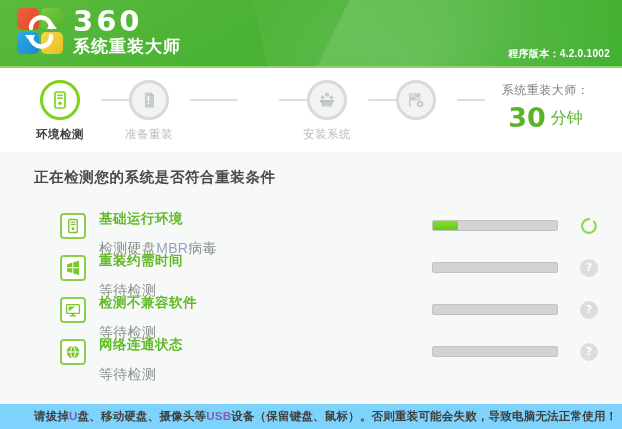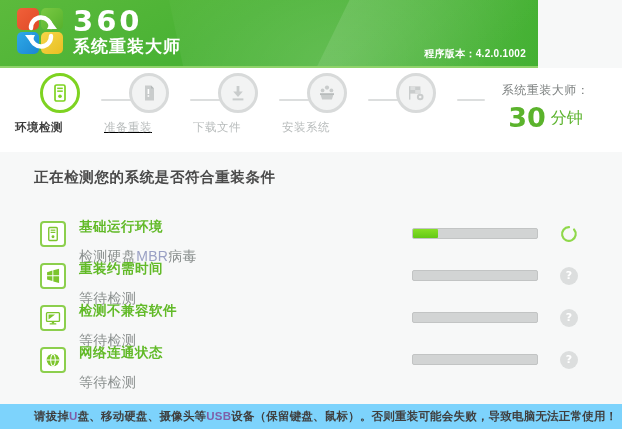--- a/index.html
+++ b/index.html
@@ -6,21 +6,21 @@
   body{
     width:622px;height:429px;overflow:hidden;
     font-family:"Liberation Sans","DejaVu Sans",sans-serif;
     background:#f7f8f8;
     -webkit-font-smoothing:antialiased;
   }
   .app{position:relative;width:622px;height:429px;background:#f7f8f8;overflow:hidden;}
 
   
   .header{
-    position:absolute;left:0;top:0;width:538px;height:68px;
+    position:absolute;left:0;top:0;width:622px;height:68px;
     background:linear-gradient(150deg,#5cba3c 0%,#49b234 42%,#3faf2e 100%);
     overflow:hidden;
   }
   .header .sheen{
     position:absolute;right:-60px;top:-130px;width:420px;height:300px;
     background:radial-gradient(ellipse at 35% 60%,rgba(255,255,255,.16) 0%,rgba(255,255,255,0) 62%);
     transform:rotate(-12deg);pointer-events:none;
   }
   .header .sheen2{
     position:absolute;left:330px;top:-20px;width:300px;height:120px;
@@ -53,21 +53,21 @@
   .version{
     position:absolute;right:12px;top:47px;
     font-size:10px;color:#ffffff;font-weight:bold;letter-spacing:.3px;
   }
 
   
   .steps{
     position:absolute;left:0;top:68px;width:622px;height:84px;
     background:#ffffff;border-bottom:1px solid #e3e6e6;
   }
-  .step{position:absolute;top:5px;width:90px;text-align:left;}
+  .step{position:absolute;top:12px;width:90px;text-align:center;}
   .step .circ{
     position:relative;width:40px;height:40px;margin:0 auto;border-radius:50%;
     background:#f2f3f3;border:3px solid #d8dada;box-sizing:border-box;
   }
   .step.active .circ{background:#ffffff;border-color:#7ed321;}
   .step .lbl{
     margin-top:7px;font-size:11.5px;color:#b8bcbc;letter-spacing:.5px;
   }
   .step.active .lbl{color:#3d3d3d;font-weight:bold;}
   .connector{
@@ -83,21 +83,21 @@
     font-family:"DejaVu Sans",sans-serif;}
   .timer .t-unit{font-size:16px;color:#5bb32c;margin-left:5px;vertical-align:middle;}
 
   
   .main{position:absolute;left:0;top:152px;width:622px;height:252px;background:#f7f8f8;}
   .main-title{
     position:absolute;left:34px;top:16px;
     font-size:14.5px;color:#4a4a4a;font-weight:bold;letter-spacing:.6px;
   }
 
-  .check-list{position:absolute;left:0;top:66px;width:496px;}
+  .check-list{position:absolute;left:0;top:58px;width:496px;padding-left:20px;}
   .check-row{position:relative;height:42px;}
 
   .ci-box{
     position:absolute;left:40px;top:3px;width:26px;height:26px;
     border:2px solid #8ccf4d;border-radius:4px;background:#ffffff;box-sizing:border-box;
   }
   .ci-box svg{position:absolute;left:50%;top:50%;transform:translate(-50%,-50%);}
 
   .ci-text{position:absolute;left:79px;top:0;}
   .ci-title{font-size:13.5px;color:#62ba28;font-weight:bold;letter-spacing:.5px;line-height:17px;}
@@ -172,42 +172,32 @@
         <svg class="icon-svg" width="20" height="20" viewBox="0 0 20 20">
           <rect x="5" y="2" width="10" height="16" rx="1.6" fill="none" stroke="#7ed321" stroke-width="1.7"></rect>
           <rect x="7.2" y="4.6" width="5.6" height="1.5" fill="#7ed321"></rect>
           <rect x="7.2" y="7.4" width="5.6" height="1.5" fill="#7ed321"></rect>
           <circle cx="10" cy="13.2" r="1.8" fill="#7ed321"></circle>
         </svg>
       </div>
       <div class="lbl">环境检测</div>
     </div>
 
-    <div class="step" style="left:104px;text-decoration:underline;">
+    <div class="step" style="left:104px;">
       <div class="circ">
         <svg class="icon-svg" width="20" height="20" viewBox="0 0 20 20">
           <path d="M6 2.5h6l3 3v12H6z" fill="#c9cccc"></path>
           <path d="M12 2.5l3 3h-3z" fill="#b4b8b8"></path>
           <rect x="8.6" y="6" width="1.6" height="5" fill="#ffffff"></rect>
           <rect x="8.6" y="12.2" width="1.6" height="1.6" fill="#ffffff"></rect>
         </svg>
       </div>
       <div class="lbl">准备重装</div>
     </div>
 
-    <div class="step" style="left:193px;">
-      <div class="circ">
-        <svg class="icon-svg" width="20" height="20" viewBox="0 0 20 20">
-          <rect x="8.6" y="3" width="2.8" height="7" fill="#c9cccc"></rect>
-          <polygon points="10,14 5.2,8.6 14.8,8.6" fill="#c9cccc"></polygon>
-          <rect x="4.6" y="15.4" width="10.8" height="2" fill="#c9cccc"></rect>
-        </svg>
-      </div>
-      <div class="lbl">下载文件</div>
-    </div>
 
     <div class="step" style="left:282px;">
       <div class="circ">
         <svg class="icon-svg" width="20" height="20" viewBox="0 0 20 20">
           <circle cx="10" cy="4.6" r="2.1" fill="#c9cccc"></circle>
           <circle cx="5.6" cy="7.4" r="1.9" fill="#c9cccc"></circle>
           <circle cx="14.4" cy="7.4" r="1.9" fill="#c9cccc"></circle>
           <path d="M3.4 11h13.2l-1.7 5.6H5.1z" fill="#c9cccc"></path>
           <path d="M3 10.2h14v1.8H3z" fill="#b8bcbc"></path>
         </svg>

